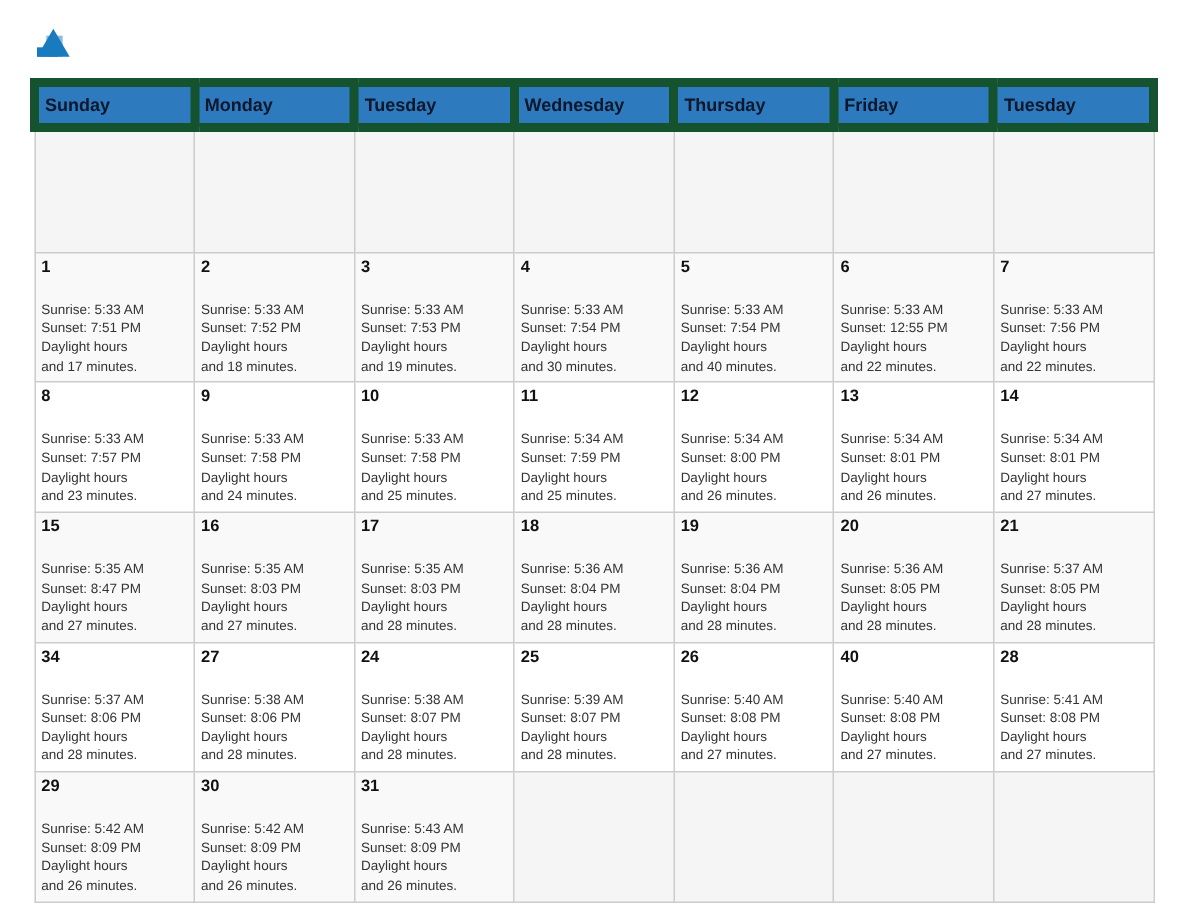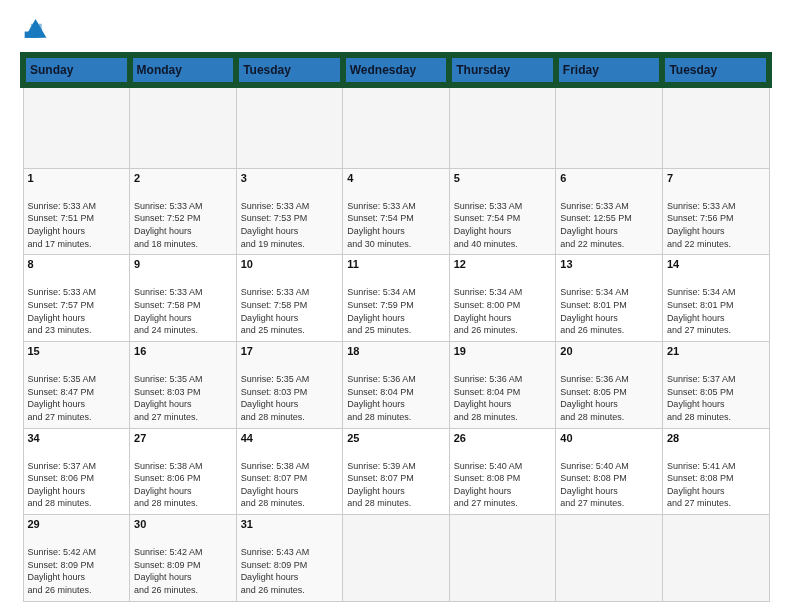--- a/index.html
+++ b/index.html
@@ -350,21 +350,21 @@
           <td>
         <span class="day-num">27</span>
         <div class="day-info">
           <span>Sunrise: 5:38 AM</span><br>
           <span>Sunset: 8:06 PM</span><br>
           <span>Daylight hours</span><br>
           <span>and 28 minutes.</span>
         </div>
       </td>
           <td>
-        <span class="day-num">44</span>
+        <span class="day-num">24</span>
         <div class="day-info">
           <span>Sunrise: 5:38 AM</span><br>
           <span>Sunset: 8:07 PM</span><br>
           <span>Daylight hours</span><br>
           <span>and 28 minutes.</span>
         </div>
       </td>
           <td>
         <span class="day-num">25</span>
         <div class="day-info">

